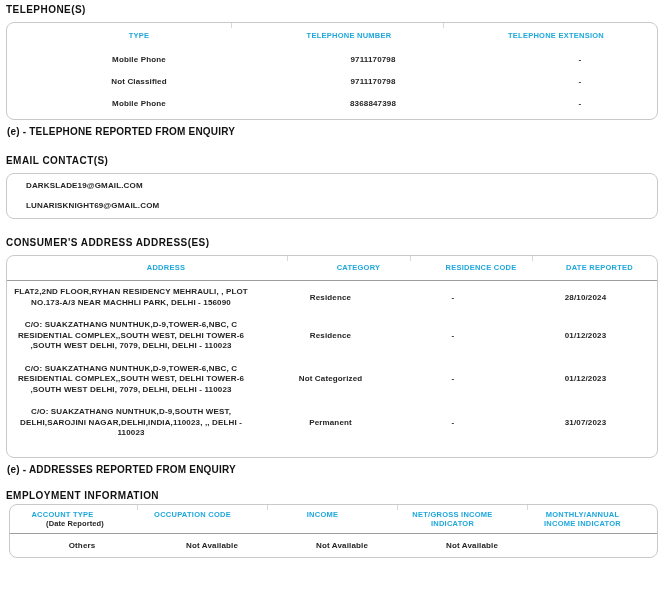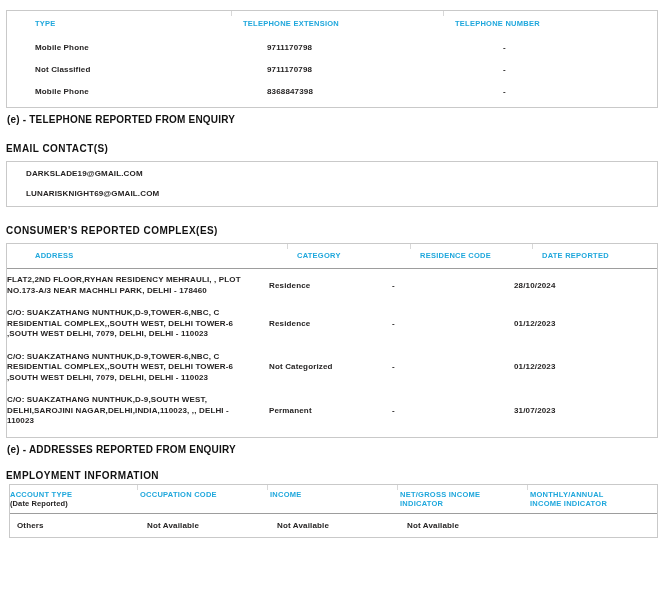--- a/index.html
+++ b/index.html
@@ -19,24 +19,25 @@
     overflow:hidden;
   }
   .page { padding:4px 9px 0 6px; }
 
   .sec-title {
     font-size:10px; font-weight:700; color:var(--title);
     letter-spacing:0.45px; line-height:12px;
   }
   .box {
     border:1px solid var(--border);
-    border-radius:0;
+    border-radius:8px;
     position:relative;
     background:#fff;
     overflow:hidden;
+    text-align:center;
   }
   .tick {
     position:absolute; top:0; width:1px; height:5px; background:var(--tick);
   }
   .footnote {
     font-size:10px; font-weight:700; color:var(--title);
     letter-spacing:0.2px; margin:6px 0 0 1px;
   }
   .col-h {
     color:var(--accent); font-size:7.5px; font-weight:700;
@@ -51,21 +52,21 @@
   .box-phone { margin-top:6px; padding:0 0 4px 28px; }
   .phone-row { display:grid; grid-template-columns:208px 212px 1fr; align-items:center; }
   .phone-head { height:26px; }
   .phone-data { height:22px;gap:24px; }
 
   
   .box-email { margin-top:6px; padding:2px 0 2px 19px; }
   .email-row { height:20px; display:flex; align-items:center; }
 
   
-  .box-addr { margin-top:6px; padding-bottom:4px; }
+  .box-addr { margin-top:6px; padding-bottom:12px; }
   .addr-row { display:grid; grid-template-columns:262px 123px 122px 1fr; align-items:center; padding-left:28px; }
   .addr-head { height:25px; border-bottom:1px solid var(--divider); }
   .addr-data { padding:6px 0; }
   .addr-data .addr-text { padding-right:14px; line-height:10.5px; }
 
   
   .box-emp { margin-top:2px; margin-left:3px; padding-bottom:6px; }
   .emp-row { display:grid; grid-template-columns:130px 130px 130px 130px 1fr; padding-left:7px; }
   .emp-head { padding:5px 0 4px 0; border-bottom:1px solid var(--divider); align-items:start; }
   .emp-head .col-h { display:block; max-width:105px; }
@@ -74,27 +75,28 @@
   .emp-line2 { display:block; line-height:10.5px; }
 
   .spacer-lg { height:18px; }
   .spacer-md { height:15px; }
 </style>
 </head>
 <body>
 
 <div class="page">
 
+  <div class="sec-title">TELEPHONE(S)</div>
   <div class="box box-phone">
     <div class="tick" style="left:224px"></div>
     <div class="tick" style="left:436px"></div>
     <div class="phone-row phone-head">
       <div class="col-h">TYPE</div>
+      <div class="col-h">TELEPHONE NUMBER</div>
       <div class="col-h">TELEPHONE EXTENSION</div>
-      <div class="col-h">TELEPHONE NUMBER</div>
     </div>
     <div class="phone-row phone-data">
       <div class="cell">Mobile Phone</div>
       <div class="cell">9711170798</div>
       <div class="cell">-</div>
     </div>
     <div class="phone-row phone-data">
       <div class="cell">Not Classified</div>
       <div class="cell">9711170798</div>
       <div class="cell">-</div>
@@ -114,33 +116,33 @@
     <div class="email-row">
       <span class="cell">DARKSLADE19@GMAIL.COM</span>
     </div>
     <div class="email-row">
       <span class="cell">LUNARISKNIGHT69@GMAIL.COM</span>
     </div>
   </div>
 
   <div class="spacer-lg"></div>
 
-  <div class="sec-title">CONSUMER'S REPORTED COMPLEX(ES)</div>
+  <div class="sec-title">CONSUMER'S ADDRESS ADDRESS(ES)</div>
   <div class="box box-addr">
     <div class="tick" style="left:280px"></div>
     <div class="tick" style="left:403px"></div>
     <div class="tick" style="left:525px"></div>
     <div class="addr-row addr-head">
       <div class="col-h">ADDRESS</div>
       <div class="col-h">CATEGORY</div>
       <div class="col-h">RESIDENCE CODE</div>
       <div class="col-h">DATE REPORTED</div>
     </div>
     <div class="addr-row addr-data">
-      <div class="cell addr-text">FLAT2,2ND FLOOR,RYHAN RESIDENCY MEHRAULI, , PLOT NO.173-A/3 NEAR MACHHLI PARK, DELHI - 178460</div>
+      <div class="cell addr-text">FLAT2,2ND FLOOR,RYHAN RESIDENCY MEHRAULI, , PLOT NO.173-A/3 NEAR MACHHLI PARK, DELHI - 156090</div>
       <div class="cell">Residence</div>
       <div class="cell">-</div>
       <div class="cell">28/10/2024</div>
     </div>
     <div class="addr-row addr-data">
       <div class="cell addr-text">C/O: SUAKZATHANG NUNTHUK,D-9,TOWER-6,NBC, C RESIDENTIAL COMPLEX,,SOUTH WEST, DELHI TOWER-6 ,SOUTH WEST DELHI, 7079, DELHI, DELHI - 110023</div>
       <div class="cell">Residence</div>
       <div class="cell">-</div>
       <div class="cell">01/12/2023</div>
     </div>

